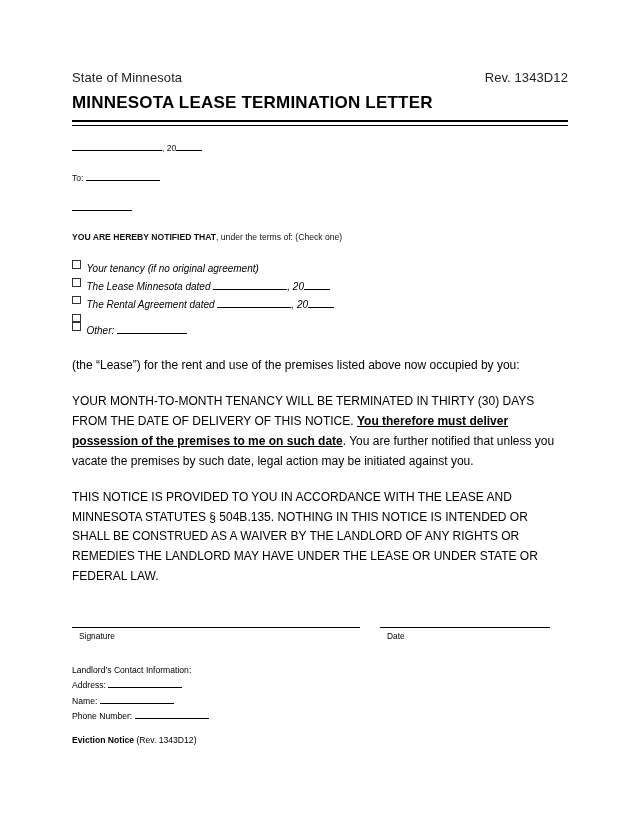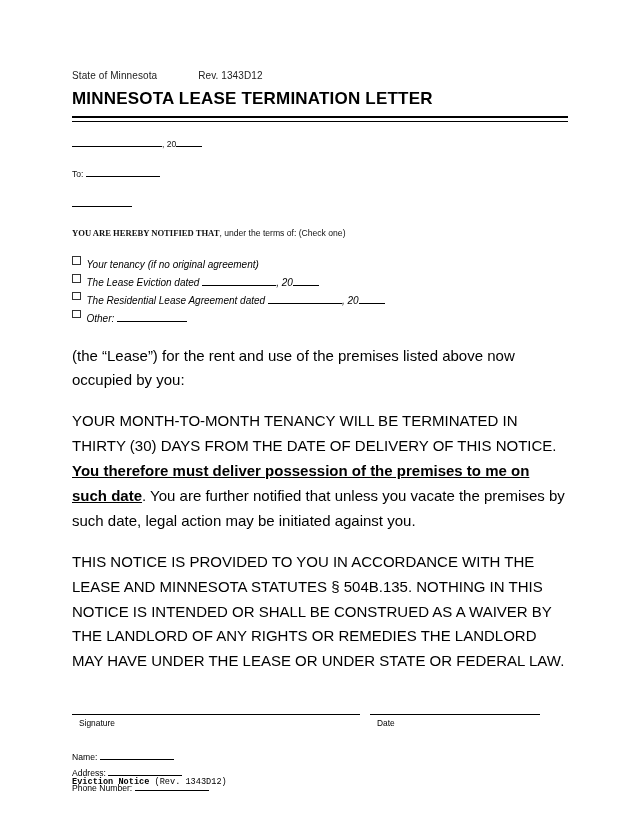--- a/index.html
+++ b/index.html
@@ -25,22 +25,23 @@
   .content {
     position: absolute;
     left: 72px;
     top: 70px;
     width: 496px;
   }
 
   
   .hdr-row {
     display: flex;
+    justify-content: space-between;
     align-items: baseline;
-    font-size: 10px;
+    font-size: 13px;
     color: #222;
   }
   .hdr-state { letter-spacing: .1px; }
   .hdr-rev { letter-spacing: .1px; margin-left: 41px; }
 
   .doc-title {
     text-align: left;
     font-size: 17px;
     font-weight: bold;
     letter-spacing: .2px;
@@ -67,21 +68,21 @@
     display: inline-block;
     border-bottom: 1px solid #000;
     vertical-align: baseline;
   }
   .ln-90 { width: 90px; }
   .ln-74 { width: 74px; }
   .ln-60 { width: 60px; }
   .ln-26 { width: 26px; }
   .ln-70 { width: 70px; }
 
-  .notified-lead { font-weight: bold; font-family: Liberation Serif, serif; }
+  .notified-lead { font-weight: bold; }
 
   
   .cb-list { margin-top: 15px; }
   .cb-row {
     display: flex;
     align-items: flex-start;
     line-height: 1.78;
     font-size: 10px;
     font-style: italic;
   }
@@ -92,54 +93,53 @@
     border: 1px solid #333;
     margin-right: 6px;
     position: relative;
     top: 0px;
     background: #fff;
   }
   .cb-lbl { white-space: nowrap; }
 
   
   .para {
-    font-size: 15px;
+    font-size: 12px;
     line-height: 1.66;
     text-align: left;
   }
   .para b { font-weight: bold; text-decoration: underline; }
 
   
   .sig-wrap {
     margin-top: 40px;
     display: flex;
-    gap: 10px;
+    gap: 20px;
   }
   .sig-col-a { width: 288px; }
   .sig-col-b { width: 170px; }
   .sig-line {
     border-top: 1.4px solid #000;
     height: 0;
   }
   .sig-lbl {
     font-size: 8.4px;
     padding-left: 7px;
     padding-top: 3px;
   }
 
   .contact { margin-top: 22px; font-size: 8.6px; line-height: 1.78; }
   .contact-row { white-space: nowrap; }
 
   
   .footer {
     position: absolute;
     left: 72px;
-    top: 777px;
+    top: 735px;
     font-size: 8.6px;
-    font-family: Liberation Mono, monospace;
   }
   .footer b { font-weight: bold; }
 </style>
 </head>
 <body>
 
 <div class="page">
   <div class="content">
 
     <div class="hdr-row">
@@ -170,32 +170,35 @@
     <div class="cb-list">
 
       <div class="cb-row">
         <span class="cb-box"></span>
         <span class="cb-lbl">Your tenancy (if no original agreement)</span>
       </div>
 
       <div class="cb-row">
         <span class="cb-box"></span>
         <span class="cb-lbl">
-          <span>The Lease Eviction dated</span>
+          <span>The Lease Minnesota dated</span>
           <span class="ln ln-74"></span><span>, 20</span><span class="ln ln-26"></span>
         </span>
       </div>
 
-
       <div class="cb-row">
         <span class="cb-box"></span>
         <span class="cb-lbl">
-          <span>The Residential Lease Agreement dated</span>
+          <span>The Rental Agreement dated</span>
           <span class="ln ln-74"></span><span>, 20</span><span class="ln ln-26"></span>
         </span>
+      </div>
+
+      <div class="cb-row">
+        <span class="cb-box"></span>
       </div>
 
       <div class="cb-row">
         <span class="cb-box"></span>
         <span class="cb-lbl">
           <span>Other:</span>
           <span class="ln ln-70"></span>
         </span>
       </div>
 
@@ -214,26 +217,27 @@
         <div class="sig-line"></div>
         <div class="sig-lbl">Signature</div>
       </div>
       <div class="sig-col-b">
         <div class="sig-line"></div>
         <div class="sig-lbl">Date</div>
       </div>
     </div>
 
     <div class="contact">
+      <div>Landlord’s Contact Information:</div>
+      <div class="contact-row">
+        <span>Address:</span>
+        <span class="ln ln-74"></span>
+      </div>
       <div class="contact-row">
         <span>Name:</span>
-        <span class="ln ln-74"></span>
-      </div>
-      <div class="contact-row">
-        <span>Address:</span>
         <span class="ln ln-74"></span>
       </div>
       <div class="contact-row">
         <span>Phone Number:</span>
         <span class="ln ln-74"></span>
       </div>
     </div>
 
   </div>
 

